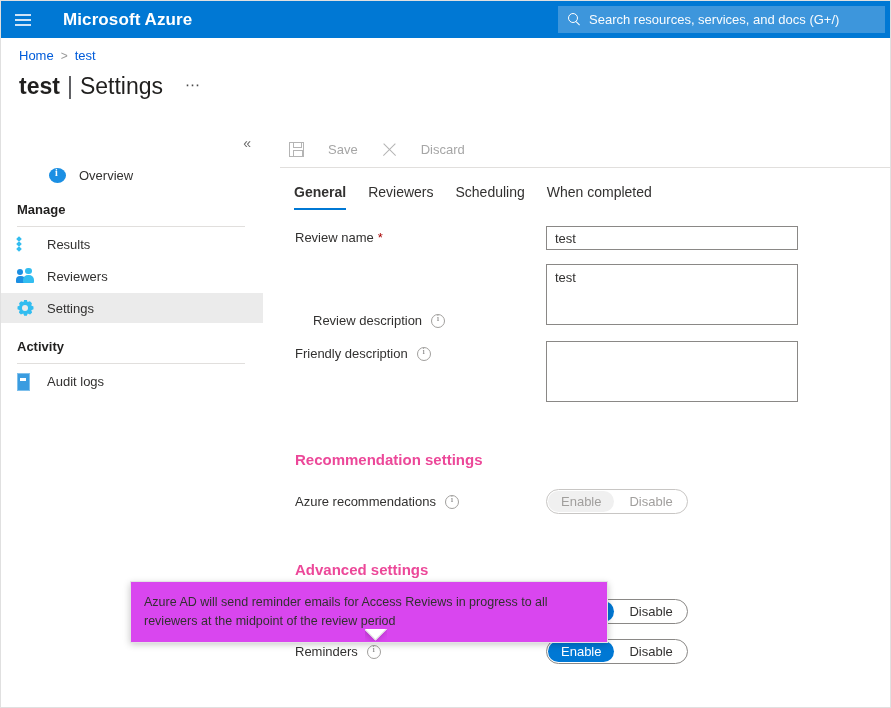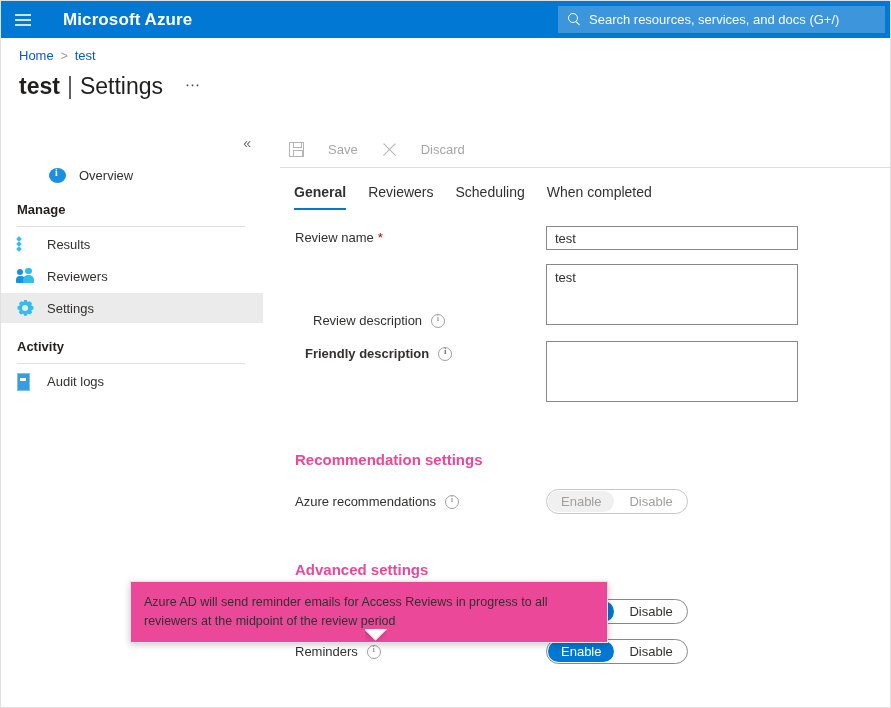--- a/index.html
+++ b/index.html
@@ -412,21 +412,21 @@
   .toggle.disabled .seg.on {
     background: #f0f0f0;
     color: #a19f9d;
   }
 
   
   #tooltip {
     position: absolute;
     left: 129px; top: 580px;
     width: 478px;
-    background: #ec4899;
+    background: #d946ef;
     border: 1px solid #e3e3e3;
     box-shadow: 0 1.6px 7px rgba(0,0,0,0.22);
     padding: 11px 13px 12px 13px;
     font-size: 12.5px;
     line-height: 1.48;
     color: #323130;
     z-index: 40;
   }
   #tooltip-arrow {
     position: absolute;
@@ -545,21 +545,21 @@
   <span class="req-star">*</span>
 </div>
 <input class="txtinput" style="left: 545px; top: 225px; width: 252px; height: 24px;" value="test">
 
 <div class="field-label" style="left:312px; top:268px;margin-top:44px;">
   <span>Review description</span>
   <span class="ico-i"></span>
 </div>
 <textarea class="txtinput" style="left: 545px; top: 263px; width: 252px; height: 61px;">test</textarea>
 
-<div class="field-label" style="left:304px; top:345px;font-weight:bold;">
+<div class="field-label" style="left:294px; top:345px;">
   <span>Friendly description</span>
   <span class="ico-i"></span>
 </div>
 <textarea class="txtinput" style="left: 545px; top: 340px; width: 252px; height: 61px;"></textarea>
 
 <div class="section-head" style="left:294px; top:450px;">Recommendation settings</div>
 
 <div class="field-label" style="left:294px; top:493px;">
   <span>Azure recommendations</span>
   <span class="ico-i"></span>

